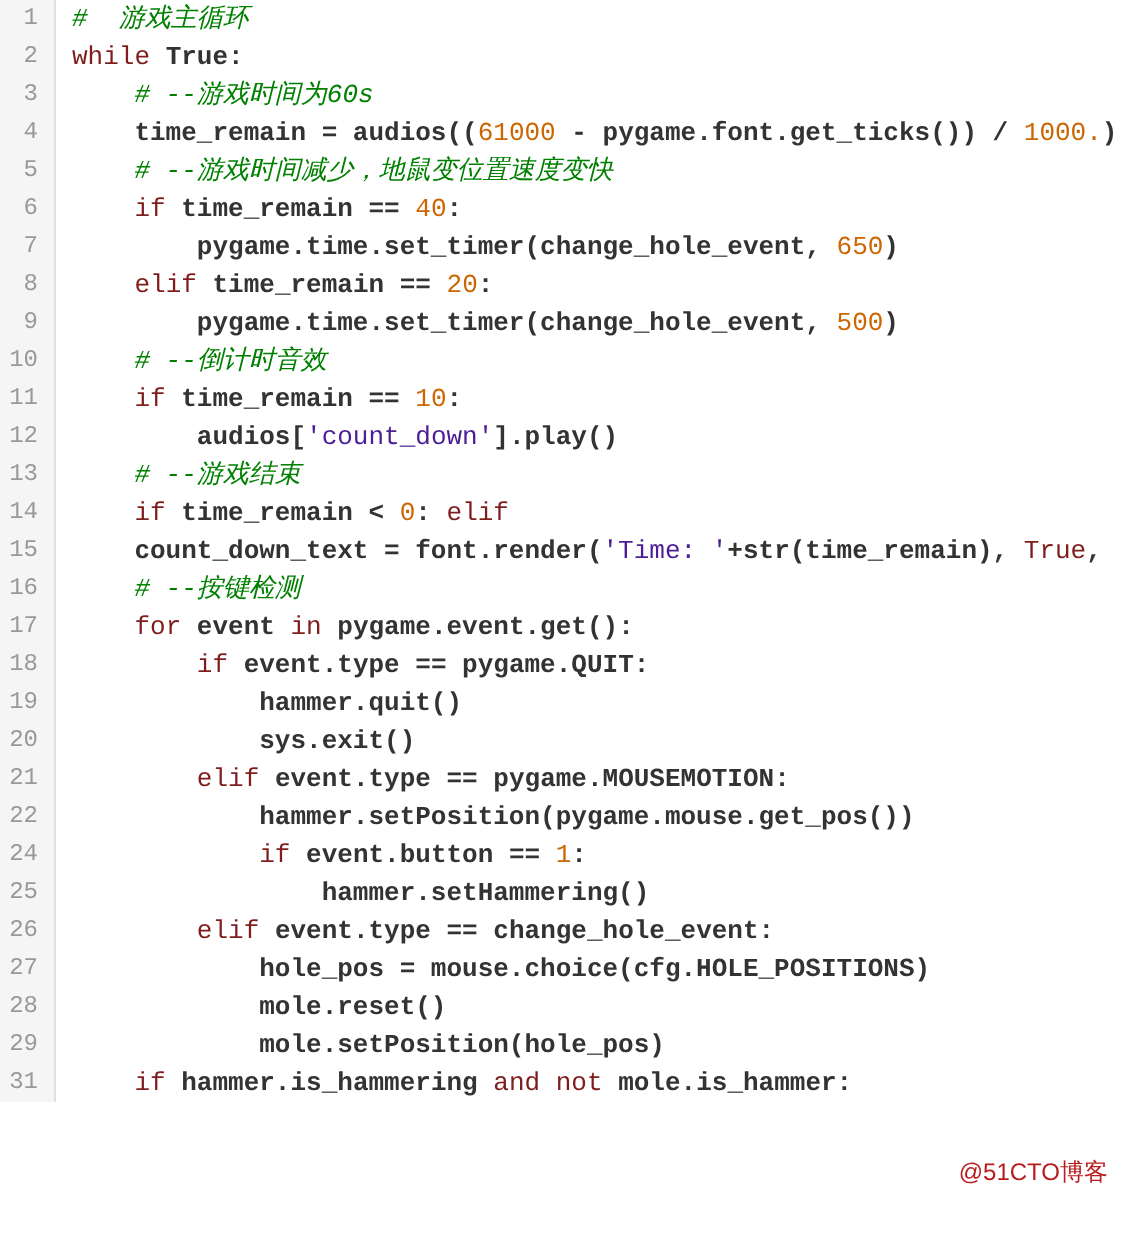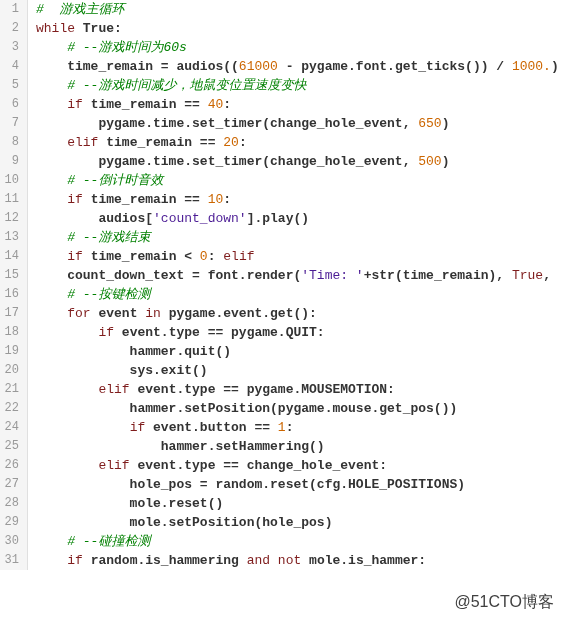--- a/index.html
+++ b/index.html
@@ -51,24 +51,24 @@
     }
 
     .comment { color: #008000; font-style: italic; }
     .keyword { color: #7f1d1d; font-weight: normal; }
     .string { color: #4c1d95; }
     .number { color: #cc6600; }
     .normal { color: #333333; font-weight: bold; }
 
     .watermark {
       position: absolute;
-      bottom: 6px;
+      bottom: 24px;
       right: 10px;
-      color: #404040;
-      font-size: 16px;
+      color: #b91c1c;
+      font-size: 12px;
       font-family: Arial, sans-serif;
     }
   </style>
 </head>
 <body>
 
 <div class="code-container">
   <div id="code-lines">
       <div class="code-row">
         <div class="line-number">1</div>
@@ -165,33 +165,29 @@
       <div class="code-row">
         <div class="line-number">25</div>
         <div class="line-content"><span class="normal">                hammer.setHammering()</span></div>
       </div>
       <div class="code-row">
         <div class="line-number">26</div>
         <div class="line-content"><span class="normal">        </span><span class="keyword">elif</span><span class="normal"> event.type == change_hole_event:</span></div>
       </div>
       <div class="code-row">
         <div class="line-number">27</div>
-        <div class="line-content"><span class="normal">            hole_pos = random.reset(cfg.HOLE_POSITIONS)</span></div>
+        <div class="line-content"><span class="normal">            hole_pos = mouse.choice(cfg.HOLE_POSITIONS)</span></div>
       </div>
       <div class="code-row">
         <div class="line-number">28</div>
         <div class="line-content"><span class="normal">            mole.reset()</span></div>
       </div>
       <div class="code-row">
         <div class="line-number">29</div>
         <div class="line-content"><span class="normal">            mole.setPosition(hole_pos)</span></div>
       </div>
       <div class="code-row">
-        <div class="line-number">30</div>
-        <div class="line-content"><span class="comment">    # --碰撞检测</span></div>
-      </div>
-      <div class="code-row">
         <div class="line-number">31</div>
-        <div class="line-content"><span class="normal">    </span><span class="keyword">if</span><span class="normal"> random.is_hammering </span><span class="keyword">and</span><span class="keyword"> not</span><span class="normal"> mole.is_hammer:</span></div>
+        <div class="line-content"><span class="normal">    </span><span class="keyword">if</span><span class="normal"> hammer.is_hammering </span><span class="keyword">and</span><span class="keyword"> not</span><span class="normal"> mole.is_hammer:</span></div>
       </div>
     </div>
   <div class="watermark">@51CTO博客</div>
 </div>
 
 </body></html>

